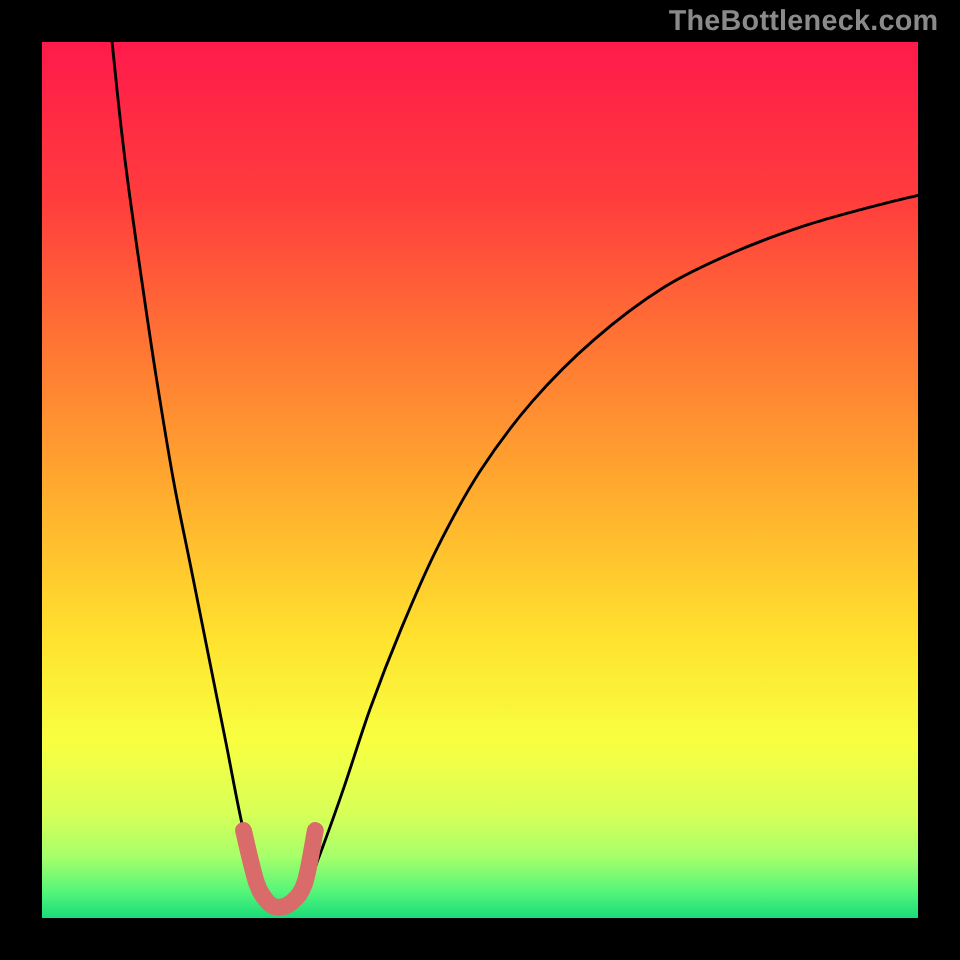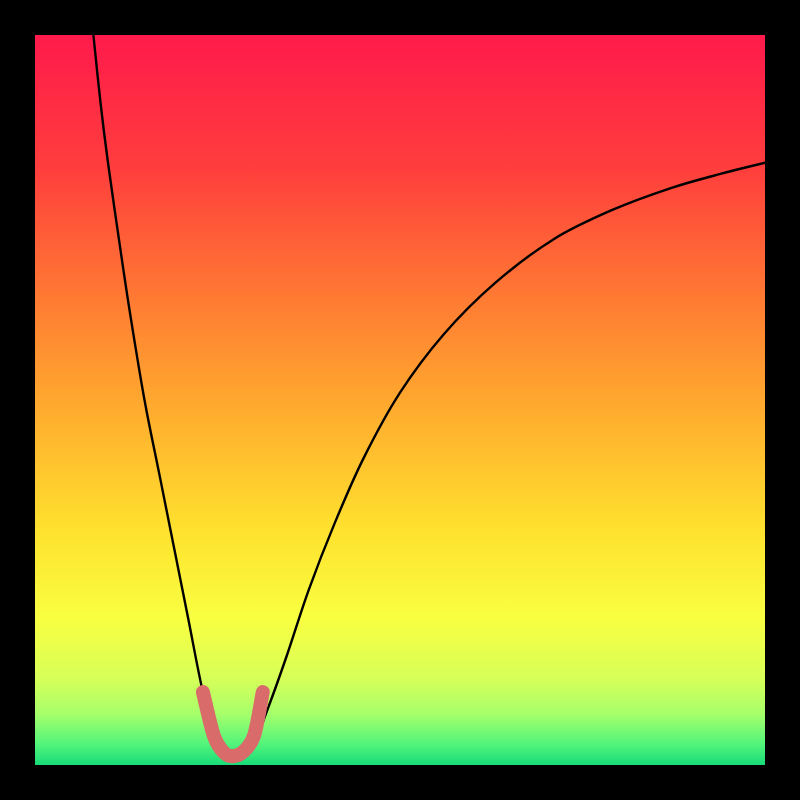--- a/index.html
+++ b/index.html
@@ -51,14 +51,15 @@
           <stop offset="93%" stop-color="#a6ff6a"></stop>
           <stop offset="97%" stop-color="#55f57a"></stop>
           <stop offset="100%" stop-color="#18dc78"></stop>
         </linearGradient>
   </defs>
   <rect id="plot-bg" fill="url(#bg-grad)" x="35" y="35" width="730" height="730"></rect>
   <path id="curve-path" fill="none" stroke="#000000" stroke-width="2.4" stroke-linejoin="round" stroke-linecap="round" d="M 93.4 35 C 94.61666666666667 46.55833333333333, 98.26666666666667 83.05833333333331, 100.7 104.34999999999998 C 103.13333333333334 125.64166666666665, 104.95833333333333 140.2416666666667, 108 162.75000000000003 C 111.04166666666667 185.25833333333335, 115.3 214.45833333333334, 118.95 239.4 C 122.60000000000001 264.34166666666664, 125.64166666666668 285.6333333333333, 129.9 312.4 C 134.15833333333333 339.16666666666663, 139.63333333333333 373.23333333333335, 144.5 400 C 149.36666666666667 426.76666666666665, 154.23333333333335 448.6666666666667, 159.10000000000002 473 C 163.9666666666667 497.3333333333333, 168.83333333333331 521.6666666666666, 173.7 546 C 178.56666666666666 570.3333333333334, 183.4333333333333 594.6666666666666, 188.29999999999998 619 C 193.16666666666666 643.3333333333334, 198.03333333333333 671.3166666666666, 202.9 692 C 207.76666666666668 712.6833333333334, 213.85 733.1233333333333, 217.5 743.1 C 221.15 753.0766666666667, 222.12333333333333 749.9133333333334, 224.8 751.86 C 227.4766666666667 753.8066666666666, 230.51833333333335 754.78, 233.56 754.78 C 236.60166666666666 754.78, 239.64333333333332 753.8066666666666, 243.04999999999998 751.86 C 246.45666666666665 749.9133333333334, 249.74166666666667 750.6433333333333, 254 743.1 C 258.2583333333333 735.5566666666667, 263.125 721.2, 268.6 706.6 C 274.07500000000005 692, 280.15833333333336 674.9666666666667, 286.85 655.5 C 293.5416666666667 636.0333333333333, 300.8416666666667 611.6999999999999, 308.75 589.8 C 316.6583333333333 567.9, 325.17499999999995 545.9999999999999, 334.29999999999995 524.0999999999999 C 343.42499999999995 502.19999999999993, 352.55 480.3, 363.5 458.40000000000003 C 374.45 436.50000000000006, 386.6166666666667 413.3833333333333, 400 392.7 C 413.3833333333333 372.01666666666665, 427.98333333333335 352.55, 443.8 334.3 C 459.6166666666667 316.05, 476.65 299.01666666666665, 494.9 283.2 C 513.15 267.3833333333333, 533.8333333333333 251.56666666666666, 553.3 239.4 C 572.7666666666667 227.23333333333335, 592.2333333333333 218.71666666666667, 611.7 210.2 C 631.1666666666667 201.6833333333333, 651.85 194.38333333333333, 670.1 188.29999999999998 C 688.35 182.21666666666664, 705.3833333333332 177.9583333333333, 721.1999999999999 173.69999999999996 C 737.0166666666667 169.44166666666663, 757.7 164.57500000000002, 765 162.75000000000003"></path>
   <path id="highlight-path" fill="none" stroke="#d96b6b" stroke-width="14" stroke-linejoin="round" stroke-linecap="round" d="M 202.9 692 C 204.725 699.3, 210.44333333333333 725.8233333333333, 213.85 735.8 C 217.25666666666666 745.7766666666666, 220.29833333333335 748.4533333333334, 223.34 751.86 C 226.38166666666666 755.2666666666667, 228.81500000000003 756.24, 232.10000000000002 756.24 C 235.38500000000002 756.24, 239.39999999999998 755.2666666666667, 243.04999999999998 751.86 C 246.7 748.4533333333334, 250.715 745.7766666666666, 254 735.8 C 257.285 725.8233333333333, 261.3 699.3, 262.76 692"></path>
 </svg>
 
+<div class="watermark">TheBottleneck.com</div>
 
 </div>
 
 </body></html>

